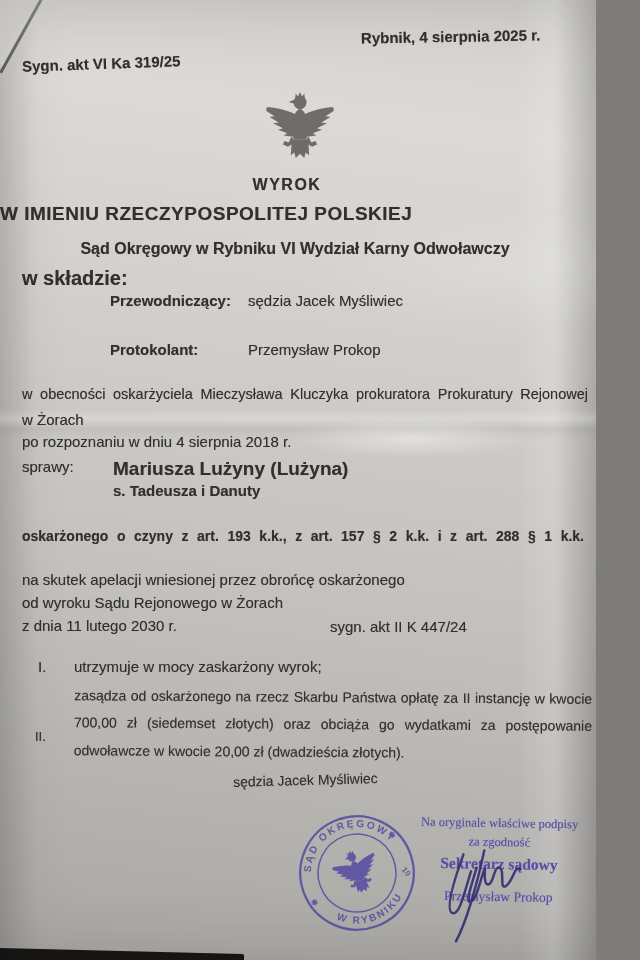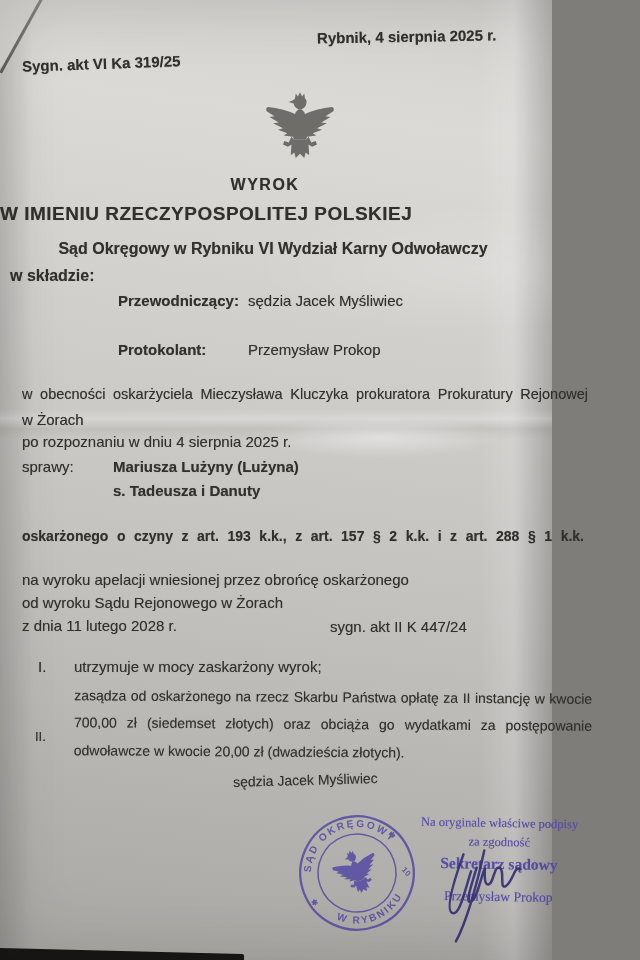--- a/index.html
+++ b/index.html
@@ -1,18 +1,18 @@
 <!DOCTYPE html>
 <html><head>
 <meta charset="utf-8">
 <style>
   html,body{margin:0;padding:0;}
   body{width:640px;height:960px;overflow:hidden;background:#7f7d7a;}
   .photo{
-    position:relative;width:552px;height:960px;
+    position:relative;width:596px;height:960px;
     font-family:"Liberation Sans",sans-serif;color:#32302d;
   }
   .paper{
     position:absolute;inset:0;
     background:
       radial-gradient(ellipse 170px 28px at 69% 45.6%, rgba(255,255,255,.42), rgba(255,255,255,0) 72%),
       radial-gradient(ellipse 320px 90px at 86% 28%, rgba(255,255,255,.16), rgba(255,255,255,0) 70%),
       linear-gradient(180deg, rgba(0,0,0,0) 42.6%, rgba(255,255,255,.22) 43.6%, rgba(110,108,105,.10) 44.7%, rgba(0,0,0,0) 45.8%),
       linear-gradient(90deg, rgba(0,0,0,.10) 0, rgba(0,0,0,0) 6%, rgba(0,0,0,0) 87%, rgba(255,255,255,.20) 93%, rgba(0,0,0,.12) 100%),
       linear-gradient(187deg, #d3d1ce 0%, #dcdad7 14%, #d0cecb 38%, #c3c1be 62%, #b5b3b0 82%, #a9a7a4 100%);
@@ -26,33 +26,33 @@
   .soft{text-shadow:0 0 .7px rgba(52,50,47,.45);}
 
   .date-line{top:28px;right:56px;font-size:15px;transform:rotate(-1deg);}
   .case-number{top:55px;left:22px;font-size:15px;transform:rotate(-2deg);}
 
   .eagle-emblem{position:absolute;left:264px;top:90px;width:72px;height:78px;color:#504f4d;opacity:.78;}
 
   .title{top:176px;left:8px;right:30px;text-align:center;font-size:16px;letter-spacing:1.5px;}
   .subtitle{top:203px;left:0;right:30px;font-size:19px;letter-spacing:.5px;}
   .court-line{top:240px;left:0;right:30px;text-align:center;font-size:16px;padding-left:24px;}
-  .composition-label{top:267px;left:10px;font-size:16px;}
+  .composition-label{top:267px;left:22px;font-size:20px;}
 
-  .role-label{left:110px;font-size:15px;margin-left:8px;}
+  .role-label{left:110px;font-size:15px;}
   .role-value{left:248px;font-size:15px;}
   .role-y1{top:292px;} .role-y2{top:341px;}
 
   .presence-1{top:386px;left:22px;width:566px;font-size:14.5px;white-space:normal;
               text-align:justify;text-align-last:justify;}
   .presence-2{top:411px;left:22px;font-size:15px;}
   .hearing-line{top:433px;left:22px;font-size:15px;}
 
   .case-label{top:458px;left:22px;font-size:15px;}
-  .defendant-name{top:458px;left:113px;font-size:15px;}
+  .defendant-name{top:458px;left:113px;font-size:19px;}
   .defendant-parents{top:482px;left:113px;font-size:15px;}
   .defendant-birth{top:505px;left:113px;font-size:15px;}
 
   .charges-line{top:528px;left:22px;width:562px;font-size:14px;white-space:normal;
                 text-align:justify;text-align-last:justify;}
 
   .appeal-1{top:571px;left:22px;font-size:15px;}
   .appeal-2{top:594px;left:22px;font-size:15px;}
   .appeal-3{top:617px;left:22px;font-size:15px;}
   .lower-case-number{top:618px;left:330px;font-size:15px;}
@@ -116,31 +116,31 @@
   <div class="abs b soft court-line">Sąd Okręgowy w Rybniku VI Wydział Karny Odwoławczy</div>
   <div class="abs b soft composition-label">w składzie:</div>
 
   <div class="abs b soft role-label role-y1">Przewodniczący:</div>
   <div class="abs soft role-value role-y1">sędzia Jacek Myśliwiec</div>
   <div class="abs b soft role-label role-y2">Protokolant:</div>
   <div class="abs soft role-value role-y2">Przemysław Prokop</div>
 
   <div class="abs soft presence-1">w obecności oskarżyciela Mieczysława Kluczyka prokuratora Prokuratury Rejonowej</div>
   <div class="abs soft presence-2">w Żorach</div>
-  <div class="abs soft hearing-line">po rozpoznaniu w dniu 4 sierpnia 2025 r.</div>
+  <div class="abs soft hearing-line">po rozpoznaniu w dniu 4 sierpnia 2018 r.</div>
 
   <div class="abs soft case-label">sprawy:</div>
   <div class="abs b soft defendant-name">Mariusza Lużyny (Lużyna)</div>
   <div class="abs b soft defendant-parents">s. Tadeusza i Danuty</div>
 
   <div class="abs b soft charges-line">oskarżonego o czyny z art. 193 k.k., z art. 157 § 2 k.k. i z art. 288 § 1 k.k.</div>
 
-  <div class="abs soft appeal-1">na wyroku apelacji wniesionej przez obrońcę oskarżonego</div>
+  <div class="abs soft appeal-1">na skutek apelacji wniesionej przez obrońcę oskarżonego</div>
   <div class="abs soft appeal-2">od wyroku Sądu Rejonowego w Żorach</div>
-  <div class="abs soft appeal-3">z dnia 11 lutego 2028 r.</div>
+  <div class="abs soft appeal-3">z dnia 11 lutego 2030 r.</div>
   <div class="abs soft lower-case-number">sygn. akt II K 447/24</div>
 
   <div class="abs soft ruling1-num">I.</div>
   <div class="abs soft ruling1-text">utrzymuje w mocy zaskarżony wyrok;</div>
   <div class="abs soft ruling2-num">II.</div>
   <div class="abs soft ruling2-lines">
     <div class="jl">zasądza od oskarżonego na rzecz Skarbu Państwa opłatę za II instancję w kwocie</div>
     <div class="jl">700,00 zł (siedemset złotych) oraz obciąża go wydatkami za postępowanie</div>
     <div class="jl-last">odwoławcze w kwocie 20,00 zł (dwadzieścia złotych).</div>
   </div>

